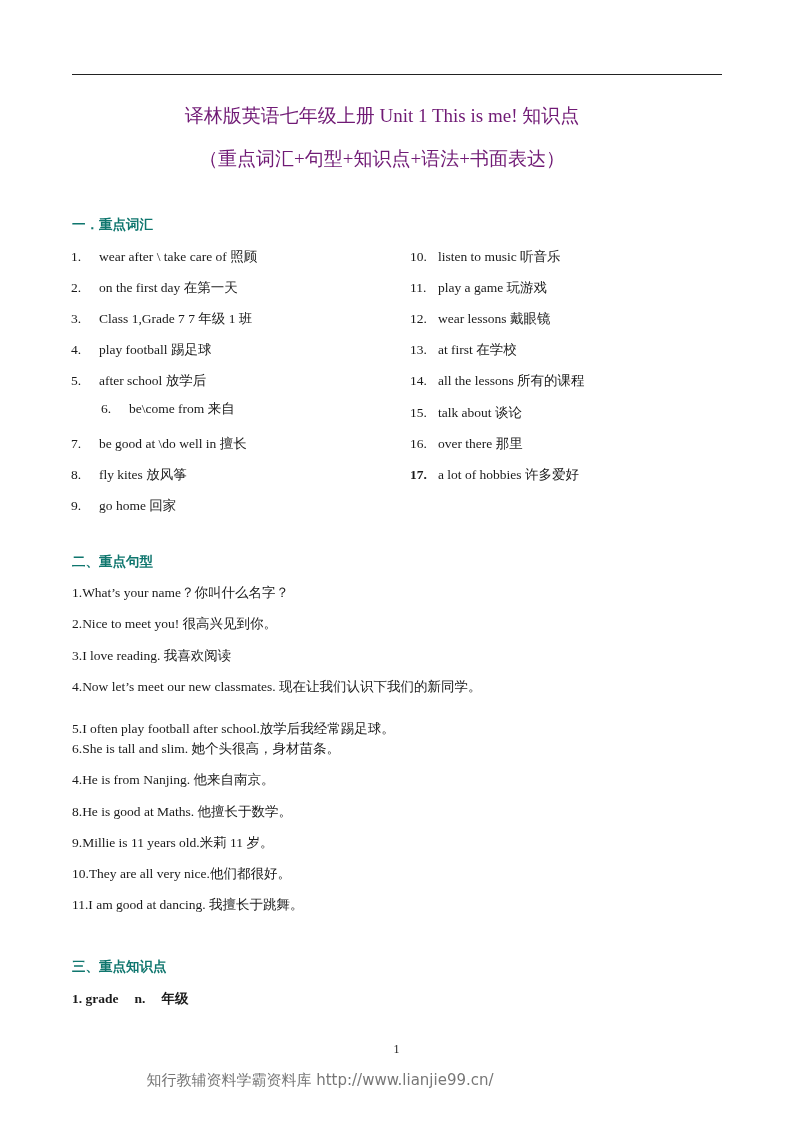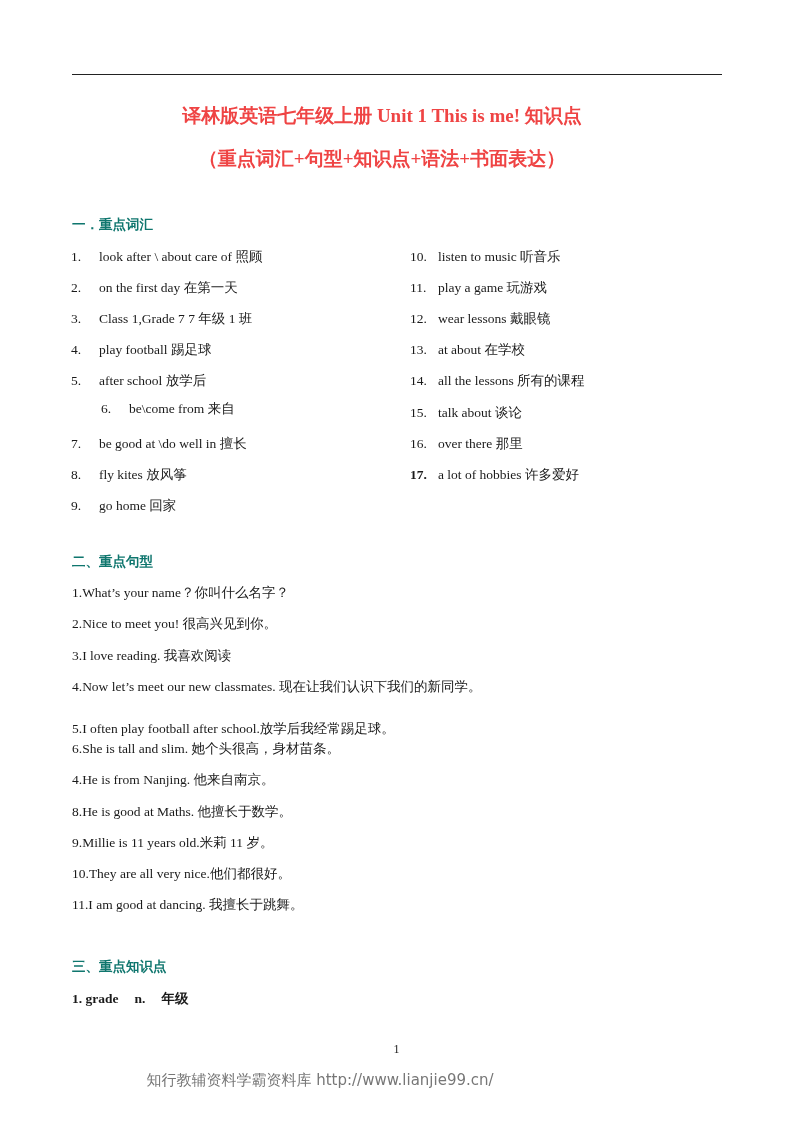--- a/index.html
+++ b/index.html
@@ -7,21 +7,21 @@
       width: 793px; height: 1122px; position: relative; overflow: hidden;
       font-family: "Liberation Serif", "DejaVu Serif", serif;
       color: #1a1a1a;
     }
     .rule {
       position: absolute; left: 72px; top: 74px; width: 650px; height: 0;
       border-top: 1.3px solid #222;
     }
     .title {
       position: absolute; left: 0; width: 764px; text-align: center;
-      font-weight: bold; font-size: 19px; color: #ef4444;
+      font-weight: normal; font-size: 19px; color: #701a75;
     }
     .title1 { top: 103px; }
     .title2 { top: 146px; }
     .sec {
       position: absolute; left: 72px; font-weight: bold; font-size: 13.5px; color: #0f766e;
     }
     .vocab {
       position: absolute; font-size: 13.5px; white-space: nowrap;
     }
     .vocab .num { display: inline-block; width: 28px; }
@@ -45,33 +45,33 @@
 <body>
 
 <div class="rule"></div>
 
 <div class="title title1">译林版英语七年级上册 Unit 1 This is me!  知识点</div>
 <div class="title title2">（重点词汇+句型+知识点+语法+书面表达）</div>
 
 <div class="sec" style="top:216px;">一．重点词汇</div>
 
 <div id="vocab-container">
-    <div class="vocab" style="left: 71px; top: 248px;"><span class="num">1.</span><span>look after \ about care of  照顾</span></div>
+    <div class="vocab" style="left: 71px; top: 248px;"><span class="num">1.</span><span>wear after \ take care of  照顾</span></div>
     <div class="vocab" style="left: 71px; top: 279px;"><span class="num">2.</span><span>on the first day  在第一天</span></div>
     <div class="vocab" style="left: 71px; top: 310px;"><span class="num">3.</span><span>Class 1,Grade 7 7 年级 1 班</span></div>
     <div class="vocab" style="left: 71px; top: 341px;"><span class="num">4.</span><span>play football  踢足球</span></div>
     <div class="vocab" style="left: 71px; top: 372px;"><span class="num">5.</span><span>after school  放学后</span></div>
     <div class="vocab" style="left: 71px; top: 400px; margin-left: 30px;"><span class="num">6.</span><span>be\come from  来自</span></div>
     <div class="vocab" style="left: 71px; top: 435px;"><span class="num">7.</span><span>be good at \do well in  擅长</span></div>
     <div class="vocab" style="left: 71px; top: 466px;"><span class="num">8.</span><span>fly kites  放风筝</span></div>
     <div class="vocab" style="left: 71px; top: 497px;"><span class="num">9.</span><span>go home  回家</span></div>
     <div class="vocab" style="left: 410px; top: 248px;"><span class="num">10.</span><span>listen to music  听音乐</span></div>
     <div class="vocab" style="left: 410px; top: 279px;"><span class="num">11.</span><span>play a game  玩游戏</span></div>
     <div class="vocab" style="left: 410px; top: 310px;"><span class="num">12.</span><span>wear lessons  戴眼镜</span></div>
-    <div class="vocab" style="left: 410px; top: 341px;"><span class="num">13.</span><span>at about  在学校</span></div>
+    <div class="vocab" style="left: 410px; top: 341px;"><span class="num">13.</span><span>at first  在学校</span></div>
     <div class="vocab" style="left: 410px; top: 372px;"><span class="num">14.</span><span>all the lessons  所有的课程</span></div>
     <div class="vocab" style="left: 410px; top: 404px;"><span class="num">15.</span><span>talk about  谈论</span></div>
     <div class="vocab" style="left: 410px; top: 435px;"><span class="num">16.</span><span>over there  那里</span></div>
     <div class="vocab" style="left: 410px; top: 466px;"><span class="num bold">17.</span><span>a lot of hobbies  许多爱好</span></div>
   </div>
 
 <div class="sec" style="top:553px;">二、重点句型</div>
 
 <div class="sent" style="top:584px;">1.What’s your name？你叫什么名字？</div>
 <div class="sent" style="top:615px;">2.Nice to meet you!  很高兴见到你。</div>

